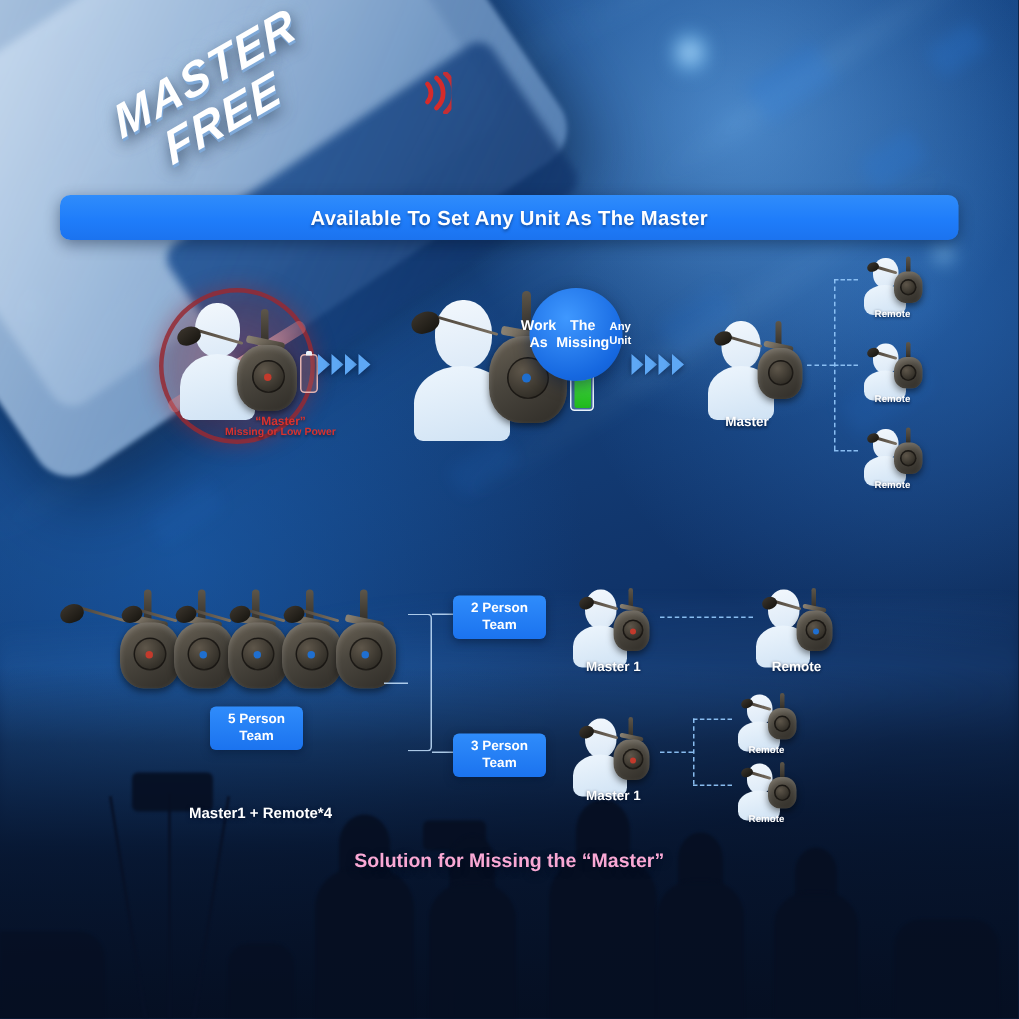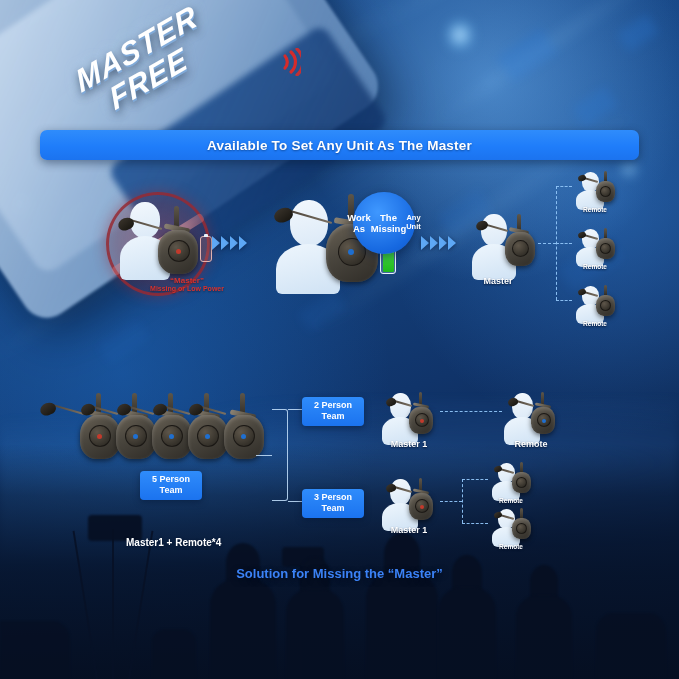--- a/index.html
+++ b/index.html
@@ -224,21 +224,21 @@
   .hero .line1{
     font-size:30px; font-weight:900; color:#fff; letter-spacing:-.2px; line-height:1.06;
     text-shadow:0 2px 8px rgba(3,12,30,.85);
   }
   .hero .hl{ background:#4a8fe0; padding:0 6px; border-radius:2px; }
   .hero .line2{
     font-size:30px; font-weight:900; color:#fff; letter-spacing:-.2px; line-height:1.1;
     text-shadow:0 2px 8px rgba(3,12,30,.85); margin-top:1px;
   }
   .hero .sub1{
-    margin-top:10px; font-size:13px; font-weight:800; color:#3b82f6;
+    margin-top:10px; font-size:13px; font-weight:800; color:#f9a8d4;
     text-shadow:0 2px 6px rgba(3,12,30,.9);
   }
   .hero .sub2{
     margin-top:3px; font-size:12px; font-weight:600; color:#f0f6fd;
     text-shadow:0 2px 6px rgba(3,12,30,.9);
   }
 </style>
 </head>
 <body>
 

